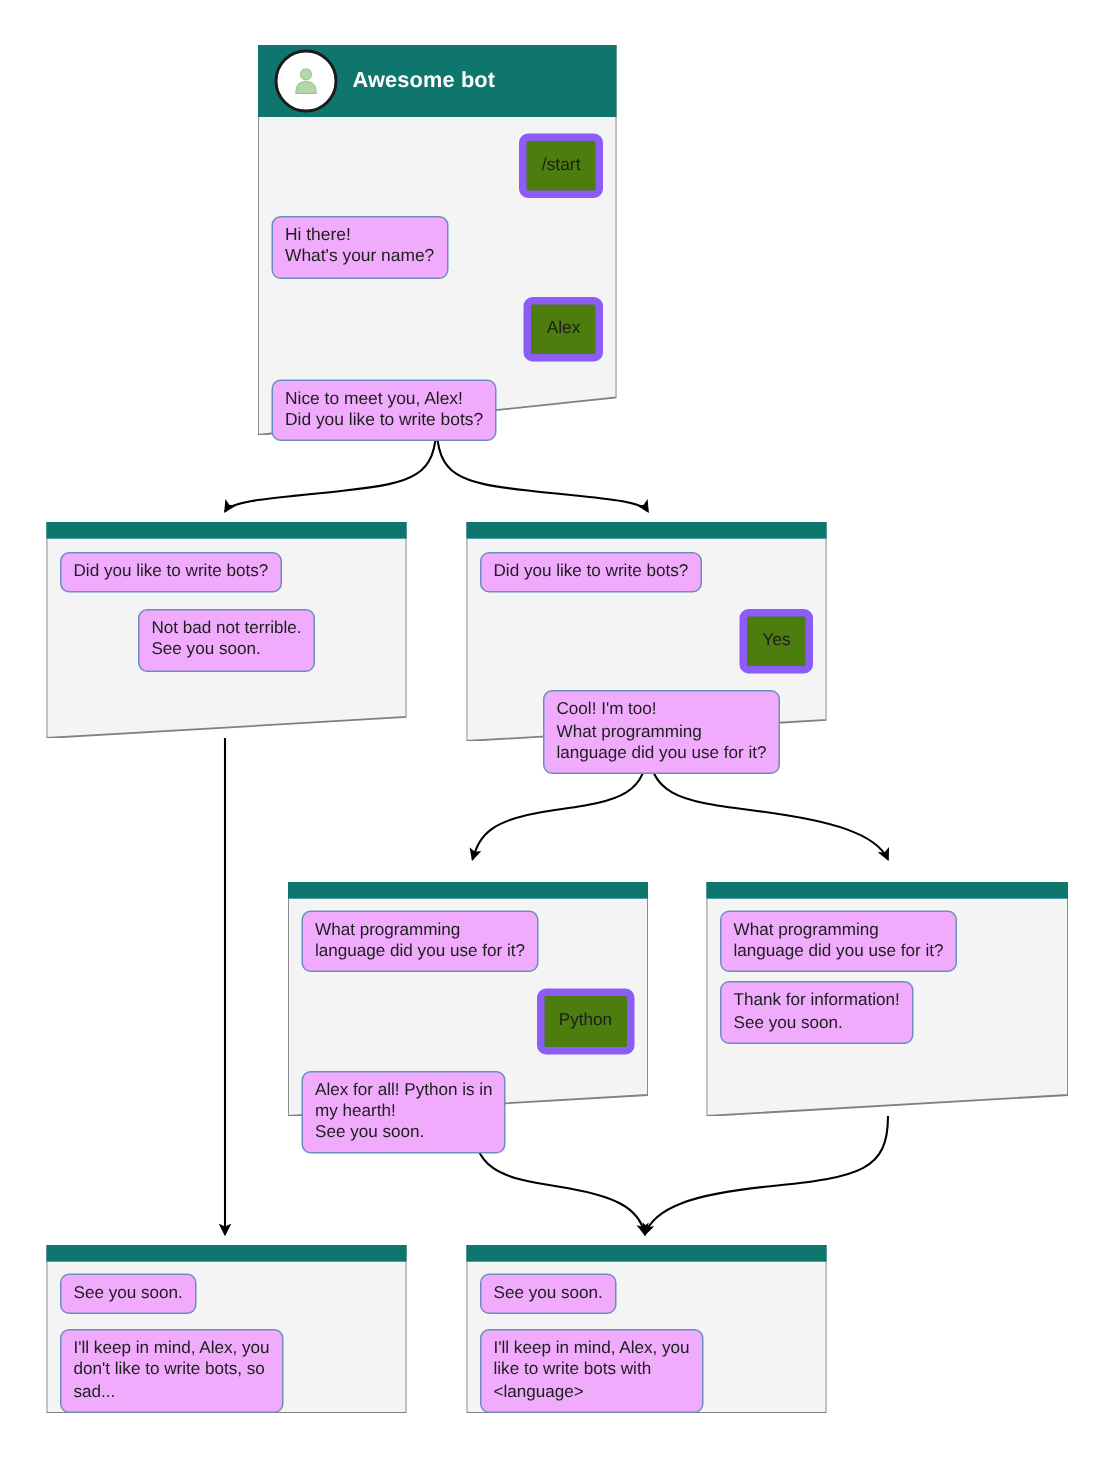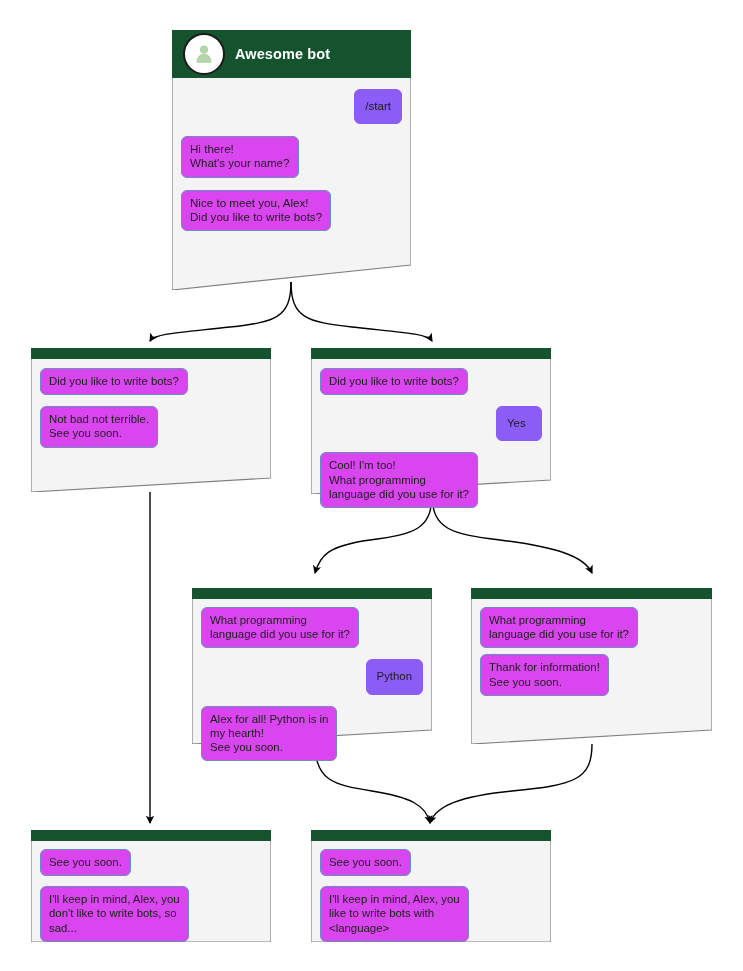--- a/index.html
+++ b/index.html
@@ -40,21 +40,21 @@
     width: 100%;
     height: 100%;
   }
   .node-content {
     position: absolute;
     left: 0; top: 0;
     width: 100%;
     box-sizing: border-box;
   }
   .node-header {
-    background: #14532d;
+    background: #0f766e;
     box-sizing: border-box;
     display: flex;
     align-items: center;
   }
   .node.root .node-header {
     height: 48px;
     padding: 0 0 0 11px;
     gap: 10px;
   }
   .node.child .node-header {
@@ -93,26 +93,26 @@
   .bubble {
     box-sizing: border-box;
     border-radius: 6px;
     font-size: 11.4px;
     line-height: 14.2px;
     color: #1d1d1d;
     padding: 5px 8px 6px 8px;
     white-space: pre-line;
   }
   .bubble.bot {
-    background: #d946ef;
+    background: #f0abfc;
     border: 1px solid #6c8ebf;
   }
   .bubble.user {
-    background: #8b5cf6;
-    border: 1px solid #8b5cf6;
+    background: #4d7c0f;
+    border: 5px solid #8b5cf6;
     text-align: left;
     min-width: 46px;
     padding: 9px 10px 10px 10px;
   }
   .node.root .bubble { font-size: 11.6px; }
 </style>
 </head>
 <body>
 
 <div id="canvas">
@@ -154,40 +154,43 @@
         <div class="bot-title">Awesome bot</div>
       </div>
       <div class="chat-body" style="height:200px; padding-top:11px;">
         <div class="msg-row user">
           <div class="bubble user">/start</div>
         </div>
         <div class="msg-row bot" style="margin-top:12px;">
           <div class="bubble bot">Hi there!
 What's your name?</div>
         </div>
+        <div class="msg-row user" style="margin-top:12px;">
+          <div class="bubble user">Alex</div>
+        </div>
         <div class="msg-row bot" style="margin-top:12px;">
           <div class="bubble bot">Nice to meet you, Alex!
 Did you like to write bots?</div>
         </div>
       </div>
     </div>
   </div>
 
   <div class="node child" style="left:31px; top:348px; width:240px; height:144px;">
     <svg class="node-shape" viewBox="0 0 240 144" preserveAspectRatio="none">
       <polygon points="0,0 240,0 240,130 0,144" fill="#f4f4f4" stroke="#808080" stroke-width="1.2"></polygon>
       <rect x="0" y="0" width="240" height="11" fill="#1f9ce0"></rect>
     </svg>
     <div class="node-content">
       <div class="node-header"></div>
       <div class="chat-body" style="padding-top:9px;">
         <div class="msg-row bot">
           <div class="bubble bot">Did you like to write bots?</div>
         </div>
-        <div class="msg-row bot" style="margin-top:11px;">
+        <div class="msg-row bot" style="margin-top:11px;justify-content:center;">
           <div class="bubble bot">Not bad not terrible.
 See you soon.</div>
         </div>
       </div>
     </div>
   </div>
 
   <div class="node child" style="left:311px; top:348px; width:240px; height:146px;">
     <svg class="node-shape" viewBox="0 0 240 146" preserveAspectRatio="none">
       <polygon points="0,0 240,0 240,132 0,146" fill="#f4f4f4" stroke="#808080" stroke-width="1.2"></polygon>
@@ -195,21 +198,21 @@
     </svg>
     <div class="node-content">
       <div class="node-header"></div>
       <div class="chat-body" style="padding-top:9px;">
         <div class="msg-row bot">
           <div class="bubble bot">Did you like to write bots?</div>
         </div>
         <div class="msg-row user" style="margin-top:11px;">
           <div class="bubble user">Yes</div>
         </div>
-        <div class="msg-row bot" style="margin-top:11px;">
+        <div class="msg-row bot" style="margin-top:11px;margin-left:42px;">
           <div class="bubble bot">Cool! I'm too!
 What programming
 language did you use for it?</div>
         </div>
       </div>
     </div>
   </div>
 
   <div class="node child" style="left:192px; top:588px; width:240px; height:156px;">
     <svg class="node-shape" viewBox="0 0 240 156" preserveAspectRatio="none">

